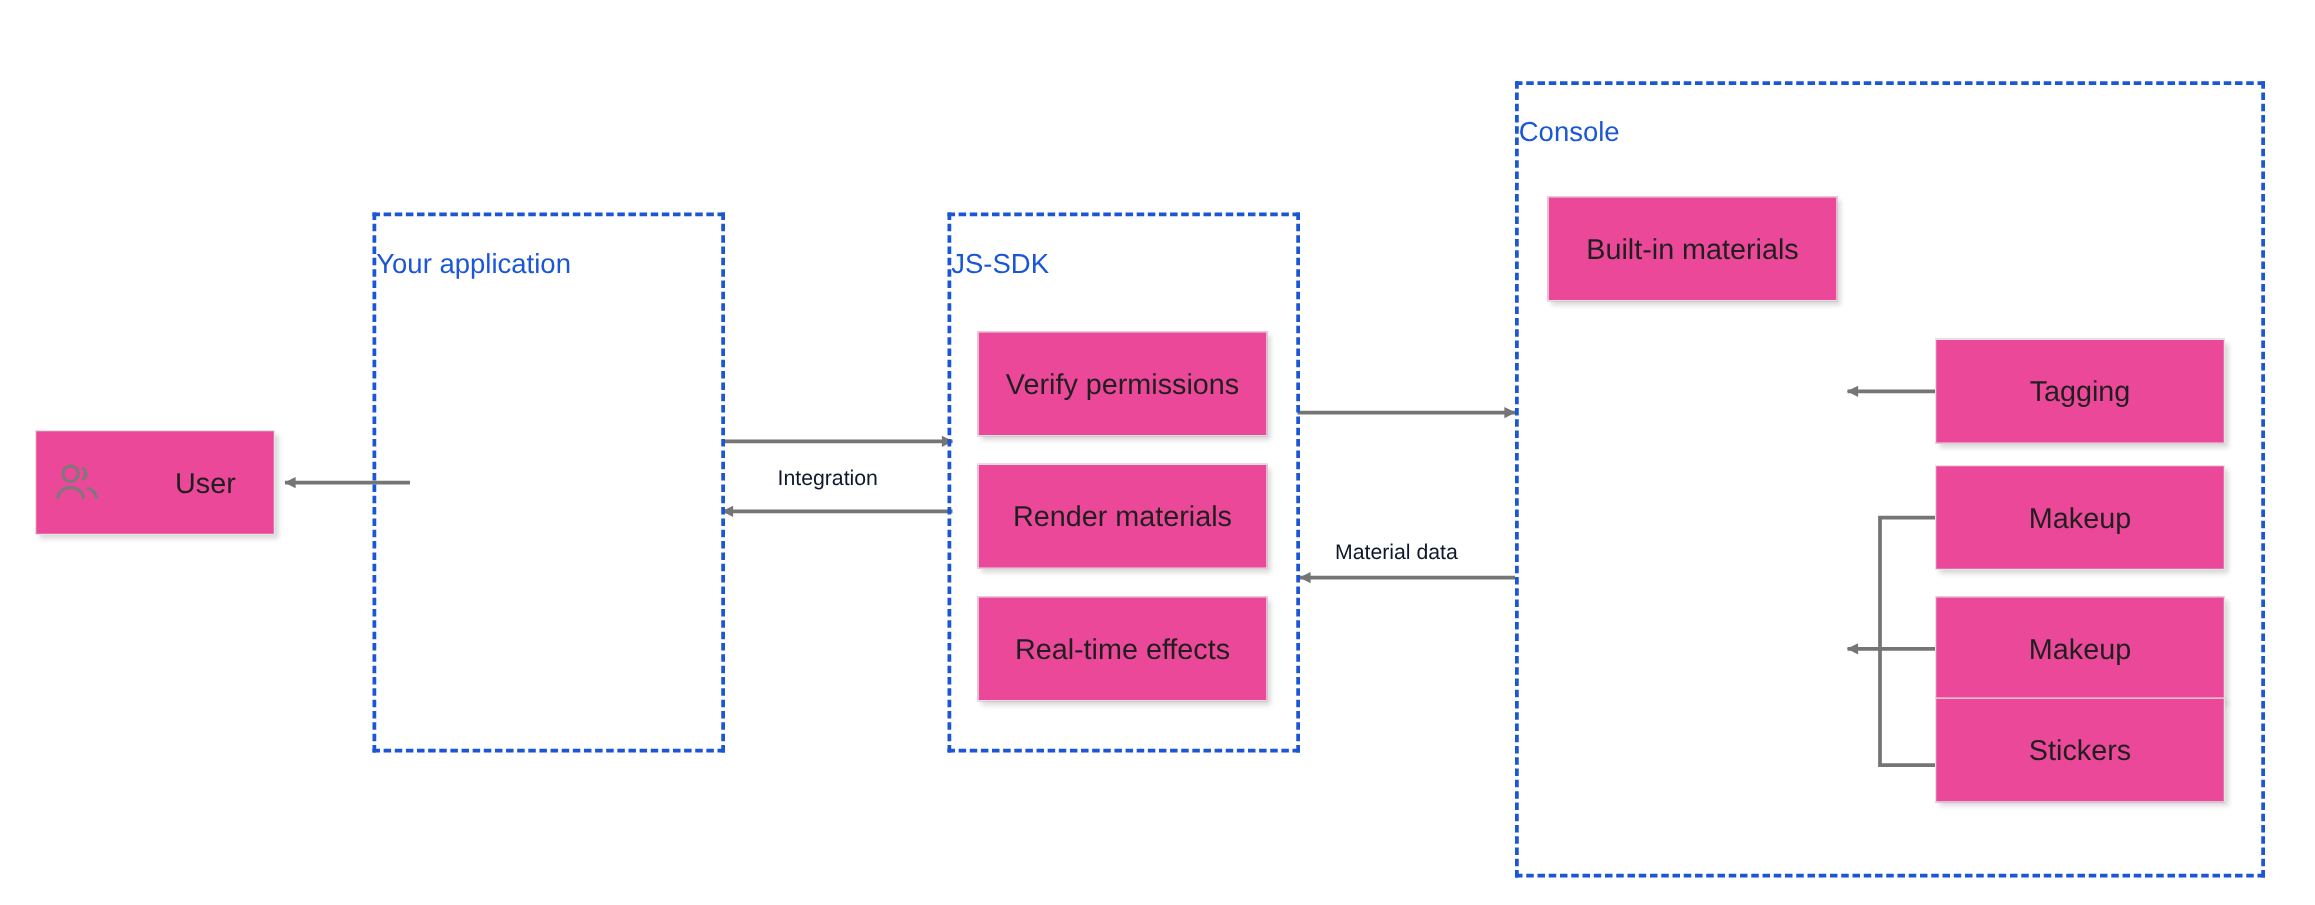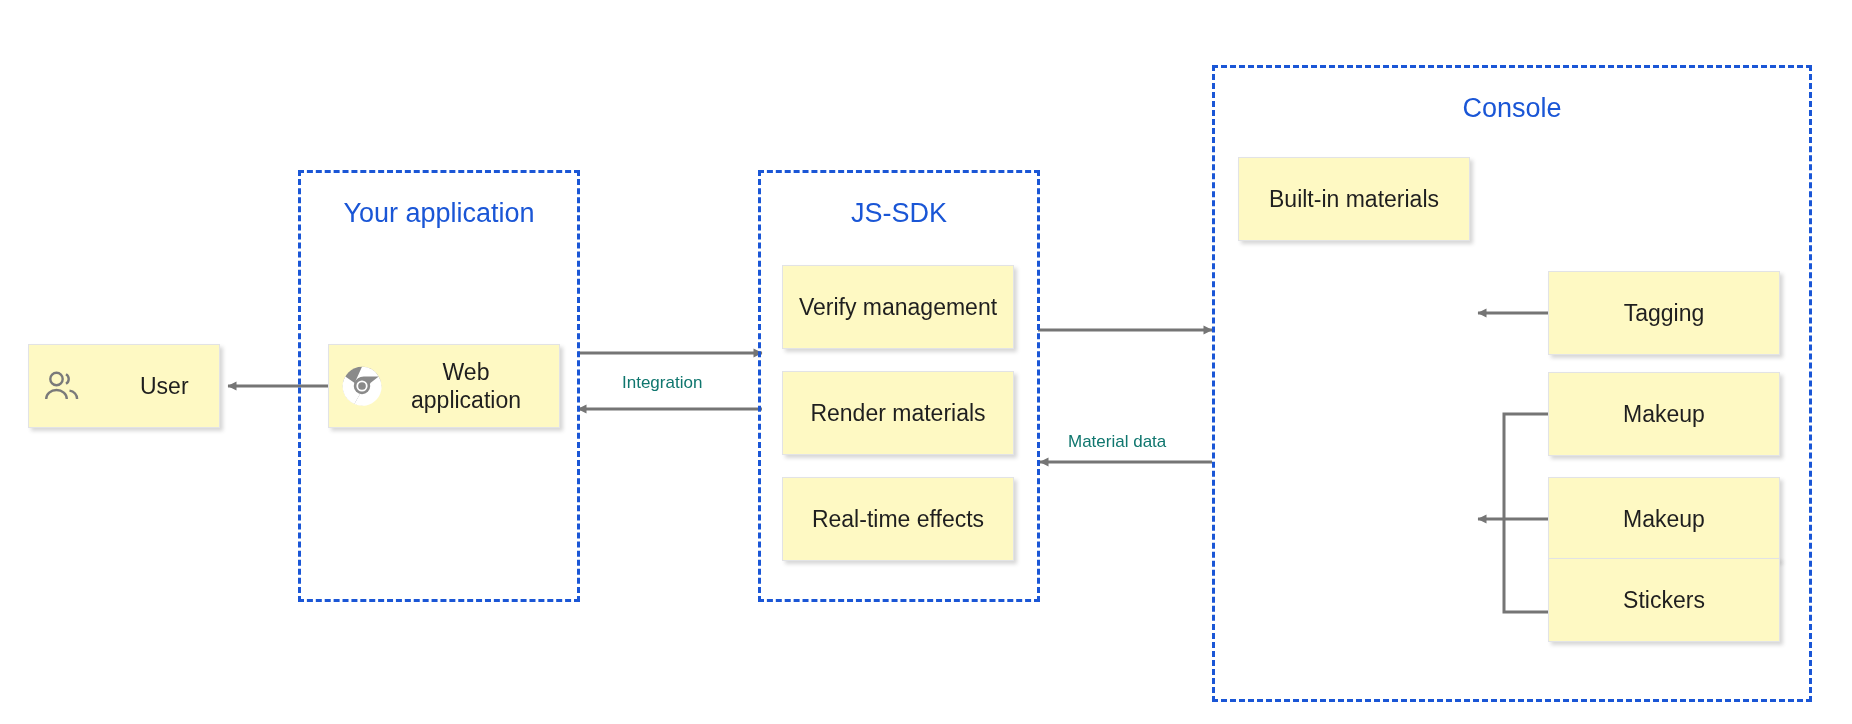--- a/index.html
+++ b/index.html
@@ -22,32 +22,31 @@
   .group {
     position: absolute;
     border: 3px dashed #1a56d6;
     box-sizing: border-box;
     background: transparent;
   }
   .group-title {
     position: absolute;
     left: 0;
     right: 0;
-    text-align: center;
     color: #1a56d6;
-    font-size: 27px;
+    font-size: 22px;
     line-height: 1;
     white-space: nowrap;
   }
 
   
   .node {
     position: absolute;
     box-sizing: border-box;
-    background: #fef9c3;
+    background: #ec4899;
     border: 1px solid #e2e3e5;
     box-shadow: 3px 3px 4px rgba(0,0,0,0.16);
     display: flex;
     align-items: center;
     justify-content: center;
     color: #1f1f1f;
     font-size: 23px;
     line-height: 1.22;
     text-align: center;
     padding: 2px 8px;
@@ -68,21 +67,21 @@
     justify-content: center;
   }
 
   
   .edge {
     position: absolute;
     overflow: visible;
   }
   .edge-label {
     position: absolute;
-    color: #0f766e;
+    color: #0f172a;
     font-size: 17px;
     line-height: 1;
     white-space: nowrap;
   }
 </style>
 </head>
 <body>
 
 <div id="canvas">
 
@@ -133,37 +132,23 @@
       <svg width="36" height="30" viewBox="0 0 36 30" xmlns="http://www.w3.org/2000/svg">
         <circle cx="12.5" cy="8" r="6.2" fill="none" stroke="#7a7a7a" stroke-width="2.4"></circle>
         <path d="M2.2,28 a10.3,9 0 0 1 20.6,0" fill="none" stroke="#7a7a7a" stroke-width="2.4"></path>
         <path d="M22,3.2 a5.6,5.6 0 0 1 0,9.6" fill="none" stroke="#7a7a7a" stroke-width="2.4"></path>
         <path d="M25.5,19.6 a9,8.2 0 0 1 7.6,8.4" fill="none" stroke="#7a7a7a" stroke-width="2.4"></path>
       </svg>
     </span>
     <span class="node-label" style="text-align:left; padding-right:26px;">User</span>
   </div>
 
-  <div class="node with-icon" style="left:328px; top:344px; width:232px; height:84px;">
-    <span class="icon-slot">
-      <svg width="42" height="42" viewBox="0 0 48 48" xmlns="http://www.w3.org/2000/svg">
-        <circle cx="24" cy="24" r="22" fill="#8a8a8a"></circle>
-        <path d="M24 2 A22 22 0 0 1 43.1 13 L26 13 A11 11 0 0 0 15.6 20.6 Z" fill="#ffffff"></path>
-        <path d="M4.9 13 A22 22 0 0 0 15.2 44.6 L23.7 29.8 A11 11 0 0 1 15.6 20.6 Z" fill="#ffffff"></path>
-        <path d="M43.1 13 A22 22 0 0 1 15.2 44.6 L23.7 29.8 A11 11 0 0 0 33.6 20.6 Z" fill="#ffffff"></path>
-        <circle cx="24" cy="24" r="9.4" fill="#8a8a8a"></circle>
-        <circle cx="24" cy="24" r="6.4" fill="#ffffff"></circle>
-        <circle cx="24" cy="24" r="4.4" fill="#8a8a8a"></circle>
-      </svg>
-    </span>
-    <span class="node-label" style="padding-right:14px;">Web application</span>
-  </div>
 
   <div class="node" style="left:782px; top:265px; width:232px; height:84px;">
-    <span class="node-label">Verify management</span>
+    <span class="node-label">Verify permissions</span>
   </div>
 
   <div class="node" style="left:782px; top:477px; width:232px; height:84px;">
     <span class="node-label">Real-time effects</span>
   </div>
 
   <div class="node" style="left:782px; top:371px; width:232px; height:84px;">
     <span class="node-label">Render materials</span>
   </div>
 

